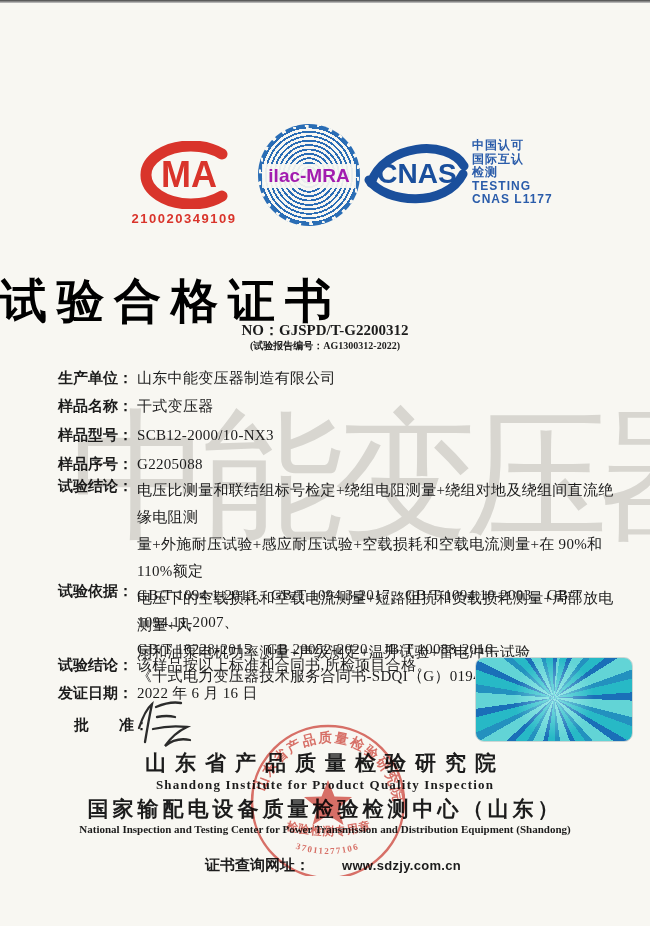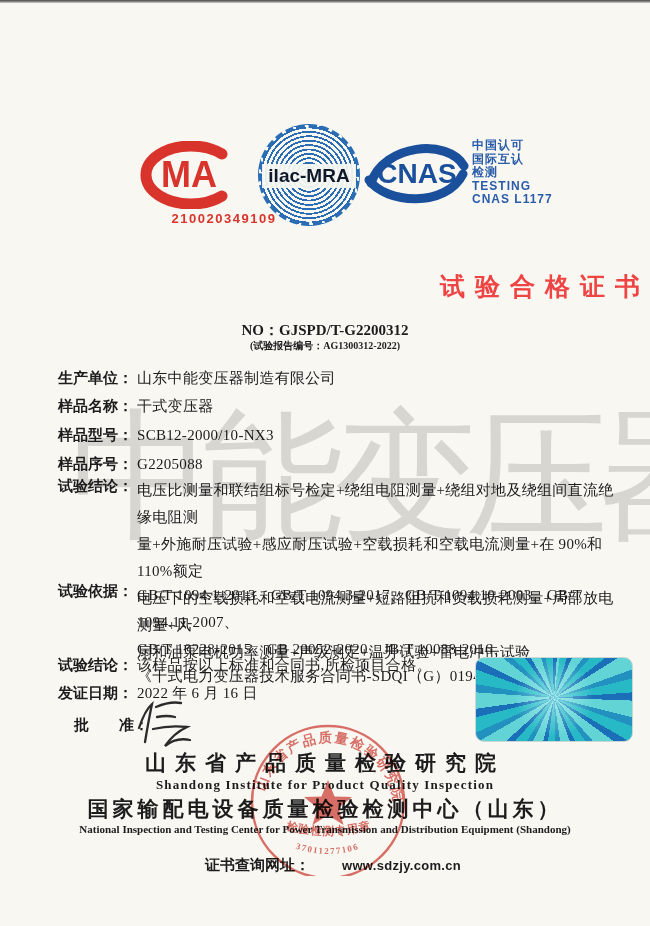--- a/index.html
+++ b/index.html
@@ -7,34 +7,34 @@
         font-family:"Liberation Serif",serif;color:#1c1c1c;box-shadow:0 0 4px rgba(0,0,0,.3);}
   .scan-edge-top{position:absolute;top:0;left:0;right:0;height:3px;
         background:linear-gradient(180deg,#454545,#c9c9c9);z-index:9;}
   .watermark{position:absolute;left:70px;top:382px;font-size:142px;font-weight:400;
         letter-spacing:-10px;white-space:nowrap;color:#8f8c85;opacity:.30;z-index:1;
         font-family:"Liberation Serif",serif;}
   
   .logo{position:absolute;z-index:3;}
   .cma-number{position:absolute;left:126px;top:211px;width:116px;text-align:center;
         font-family:"Liberation Sans",sans-serif;font-weight:700;font-size:13px;
-        color:#d9342b;letter-spacing:1.5px;z-index:3;margin-left:40px;}
+        color:#d9342b;letter-spacing:1.5px;z-index:3;}
   .ilac{left:258px;top:124px;width:102px;height:102px;border-radius:50%;
         border:4px dashed #2a6db5;box-sizing:border-box;
         background:repeating-radial-gradient(circle at 50% 50%, #f8f7f2 0 2.6px, #2a6db5 2.6px 4.4px);}
   .ilac-band{position:absolute;left:0;top:36px;width:100%;height:24px;
         background:rgba(248,247,242,.93);display:flex;align-items:center;justify-content:center;}
   .ilac-text{font-family:"Liberation Sans",sans-serif;font-weight:700;font-size:19px;
-        color:#0f172a;letter-spacing:0px;}
+        color:#a21caf;letter-spacing:0px;}
   .acc-block{position:absolute;left:472px;top:139px;z-index:3;color:#2a5caa;
         font-family:"Liberation Sans",sans-serif;font-weight:700;font-size:12px;
         line-height:13.5px;white-space:pre-line;letter-spacing:1px;}
   
-  .title{position:absolute;top:270px;left:0;width:100%;text-align:right;font-size:25px;
-        font-weight:700;letter-spacing:10px;z-index:2;color:#ef4444;}
+  .title{position:absolute;top:270px;left:0;width:100%;text-align:left;font-size:47px;
+        font-weight:700;letter-spacing:10px;z-index:2;color:#000000;}
   .cert-no{position:absolute;top:321px;left:0;width:100%;text-align:center;font-size:15px;
         font-weight:700;z-index:2;}
   .report-no{position:absolute;top:339px;left:0;width:100%;text-align:center;font-size:10px;
         font-weight:700;z-index:2;}
   
   .frow{position:absolute;left:58px;z-index:2;font-size:15px;}
   .flabel{position:absolute;left:0;top:0;font-weight:700;white-space:nowrap;}
   .fvalue{position:absolute;left:79px;top:0;width:482px;white-space:pre-line;
         line-height:27px;letter-spacing:.3px;}
   .single{line-height:18px;}

